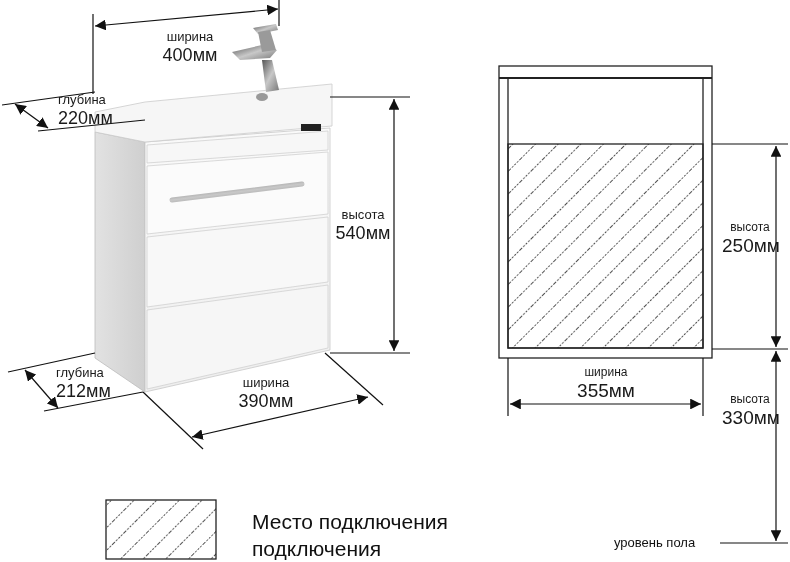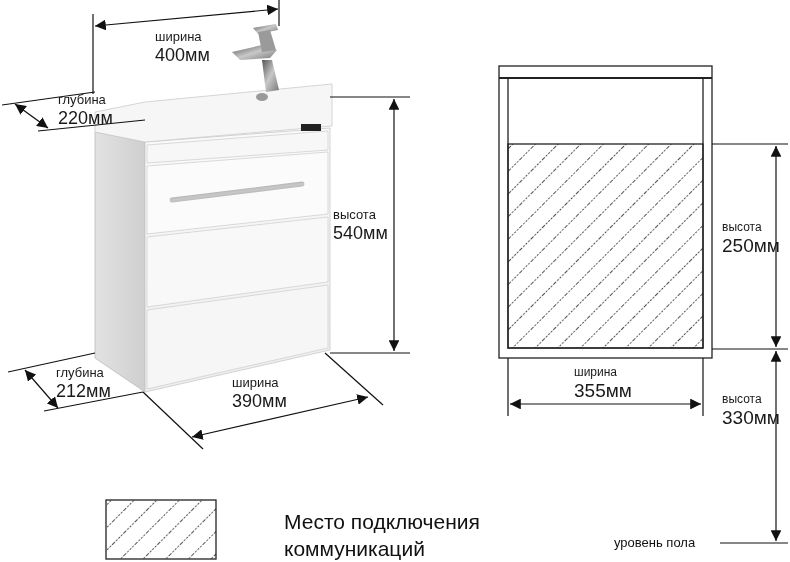--- a/index.html
+++ b/index.html
@@ -1,23 +1,23 @@
 <!DOCTYPE html>
 <html><head>
 <meta charset="utf-8">
 <style>
   html, body { margin: 0; padding: 0; background: #ffffff; }
   body { width: 790px; height: 562px; position: relative; overflow: hidden; font-family: "Liberation Sans", sans-serif; color: #111; }
   #canvas { position: absolute; left: 0; top: 0; }
-  .lbl { position: absolute; text-align: left; line-height: 1.15; color: #1a1a1a; }
+  .lbl { position: absolute; text-align: center; line-height: 1.15; color: #1a1a1a; }
   .lbl .t1 { display: block; font-size: 13px; }
   .lbl .t2 { display: block; font-size: 18px; }
   .lbl.small .t1 { font-size: 12px; }
   .lbl.small .t2 { font-size: 19px; }
-  .legend-text { position: absolute; left: 252px; top: 508px; font-size: 21px; line-height: 27px; color: #111; margin-left: 32px; }
+  .legend-text { position: absolute; left: 252px; top: 508px; font-size: 21px; line-height: 27px; color: #111; }
   .floor-label { position: absolute; left: 614px; top: 535px; font-size: 13px; color: #111; text-align: center; }
 </style>
 </head>
 <body>
 
 <svg id="canvas" width="790" height="562" viewBox="0 0 790 562">
   <defs>
     <pattern id="hatch" patternUnits="userSpaceOnUse" width="16" height="16" patternTransform="rotate(45)">
       <line x1="0" y1="0" x2="0" y2="16" stroke="#222" stroke-width="1.6" stroke-dasharray="2 1.5"></line>
     </pattern>
@@ -160,14 +160,14 @@
 
 <div class="lbl small" style="left:722px; top:393px; width:56px;">
   <span class="t1">высота</span>
   <span class="t2">330мм</span>
 </div>
 
 <div class="floor-label">уровень пола</div>
 
 <div class="legend-text">
   <div>Место подключения</div>
-  <div>коммуникаций</div>
+  <div>подключения</div>
 </div>
 
 </body></html>

